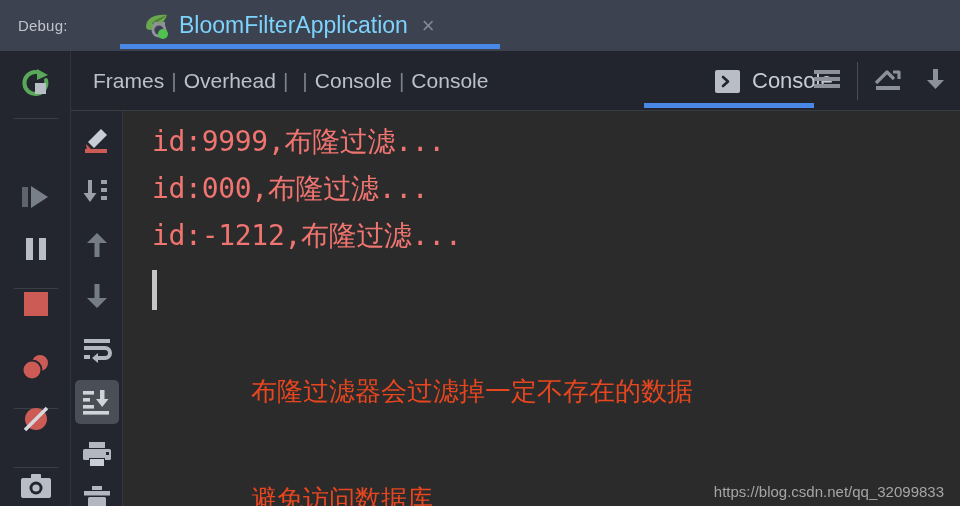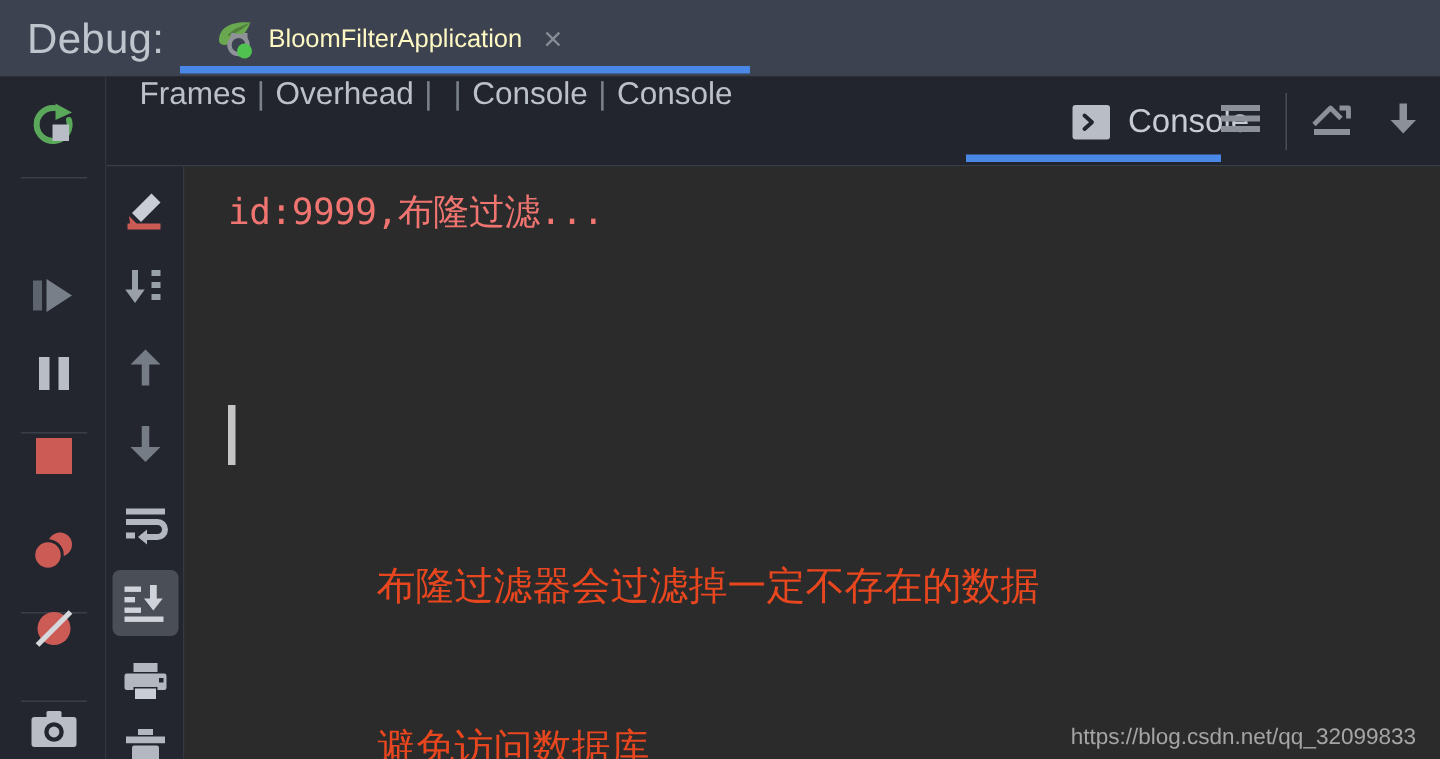--- a/index.html
+++ b/index.html
@@ -31,21 +31,21 @@
   }
   .titlebar-inner {
     position: absolute;
     left: 18px; top: 0;
     height: 51px;
     display: flex;
     align-items: center;
   }
   .debug-label {
     color: #bfc5cd;
-    font-size: 28px;
+    font-size: 15px;
     letter-spacing: 0.2px;
     white-space: nowrap;
   }
   .run-tab {
     position: absolute;
     left: 120px; top: 0;
     width: 380px; height: 51px;
     display: flex;
     align-items: center;
   }
@@ -56,22 +56,22 @@
     background: #4a88e8;
   }
   .spring-icon {
     width: 30px; height: 30px;
     position: relative;
     flex: 0 0 auto;
     margin-right: 7px;
     margin-left: 22px;
   }
   .run-tab-title {
-    color: #fef9c3;
-    font-size: 17px;
+    color: #7dd3fc;
+    font-size: 23px;
     white-space: nowrap;
   }
   .tab-close {
     color: #868c95;
     font-size: 22px;
     margin-left: 14px;
     line-height: 1;
     user-select: none;
   }
 
@@ -133,20 +133,21 @@
     position: absolute;
     left: 71px; top: 110px;
     width: 889px; height: 1px;
     background: #393d45;
   }
   .tab-group-left {
     position: absolute;
     left: 22px; top: 0;
     height: 60px;
     display: flex;
+    align-items: center;
   }
   .tab-text {
     color: #bcc1c9;
     font-size: 21px;
     white-space: nowrap;
   }
   .tab-sep {
     color: #7b818a;
     font-size: 21px;
     margin: 0 7px;
@@ -209,21 +210,21 @@
     background: #2b2b2b;
     overflow: hidden;
   }
   .console-lines {
     position: absolute;
     left: 29px; top: 7px;
   }
   .console-line {
     color: #f07470;
     font-family: "DejaVu Sans Mono", "Liberation Mono", monospace;
-    font-size: 24px;
+    font-size: 28px;
     line-height: 47px;
     white-space: pre;
     letter-spacing: -0.3px;
   }
   .caret {
     position: absolute;
     left: 29px; top: 159px;
     width: 5px; height: 40px;
     background: #c5c5c5;
   }
@@ -465,20 +466,22 @@
         <rect x="10" y="0" width="10" height="4" fill="#b3b8c0"></rect>
         <rect x="2" y="5" width="26" height="4.5" fill="#b3b8c0"></rect>
         <rect x="6" y="11" width="18" height="15" rx="1.5" fill="#b3b8c0"></rect>
       </svg>
     </div>
   </div>
 
   <div class="console-area">
     <div class="console-lines">
       <div class="console-line">id:9999,布隆过滤...</div>
+      <div class="console-line">id:000,布隆过滤...</div>
+      <div class="console-line">id:-1212,布隆过滤...</div>
     </div>
 
     <div class="caret"></div>
 
     <div class="annotation">
       <div>布隆过滤器会过滤掉一定不存在的数据</div>
       <div>避免访问数据库</div>
     </div>
 
     <div class="watermark">https://blog.csdn.net/qq_32099833</div>

